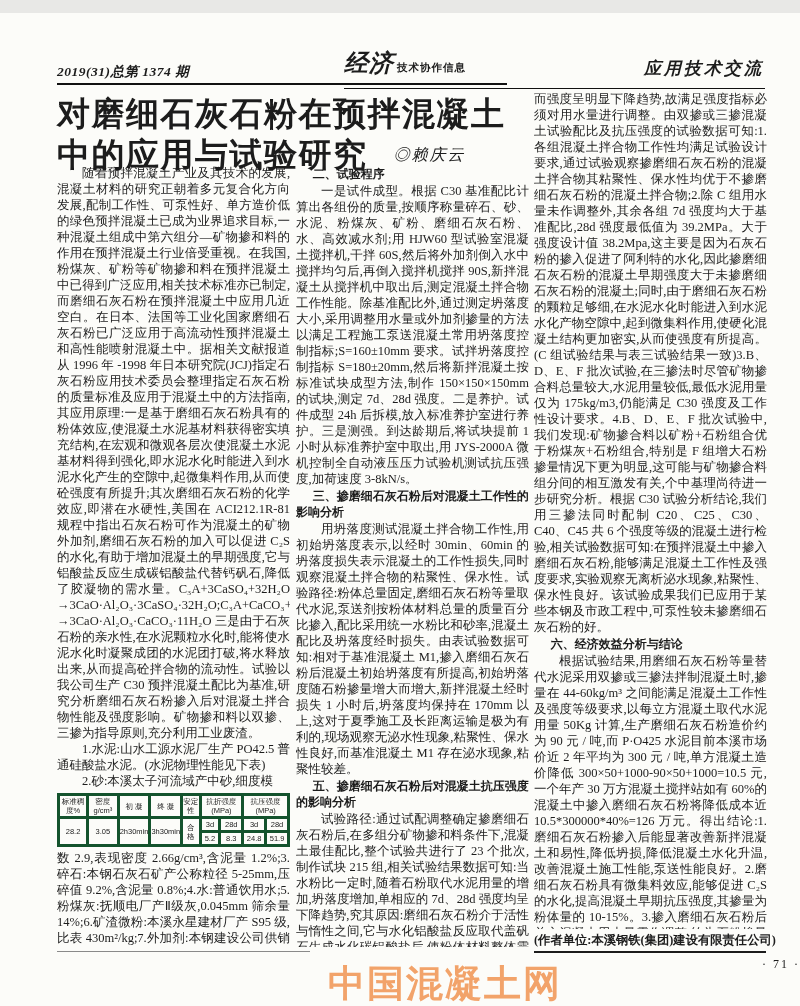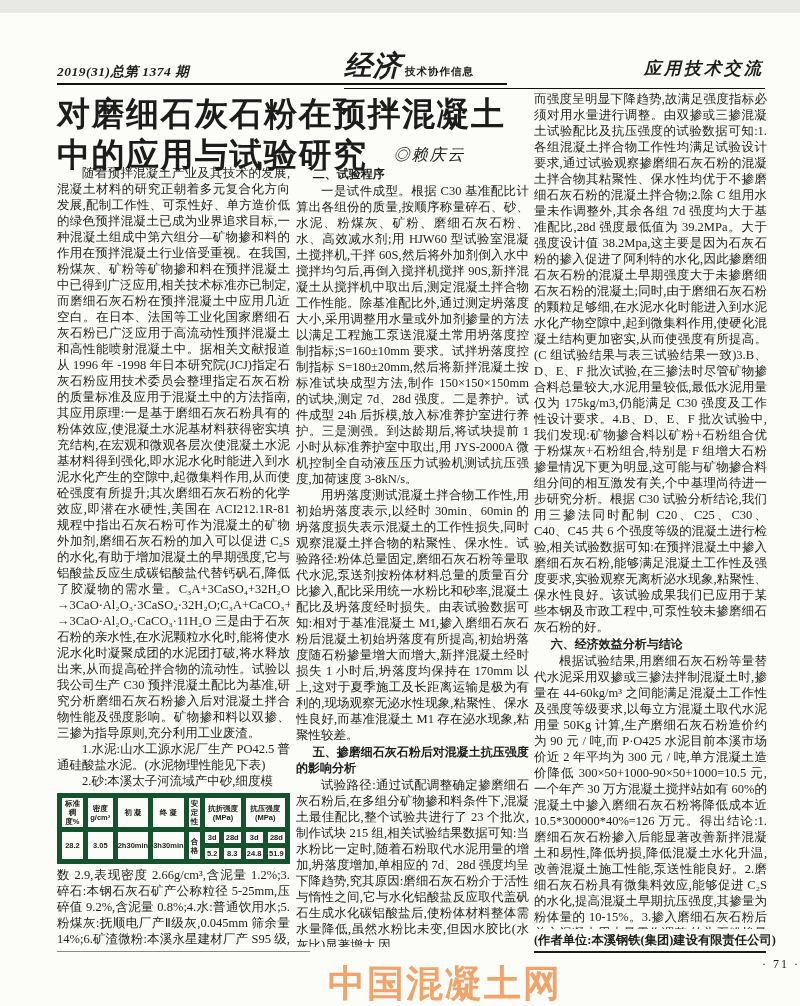--- a/index.html
+++ b/index.html
@@ -8,21 +8,21 @@
     background:#fcfcf9; color:#1c1c1c; overflow:hidden;
     font-family:"Liberation Serif", serif;
   }
   
   .issue {
     position:absolute; left:57px; top:50px;
     font-size:13.5px; font-weight:bold; font-style:italic; letter-spacing:.5px;
   }
   .brand { position:absolute; left:344px; top:34px; white-space:nowrap; }
   .brand-main {
-    font-size:28px; font-weight:900; font-style:italic;
+    font-size:24px; font-weight:900; font-style:italic;
     font-family:"DejaVu Serif", serif; letter-spacing:1px;
   }
   .brand-sub { font-size:10.5px; font-weight:bold; margin-left:3px; letter-spacing:1px; }
   .section-name {
     position:absolute; right:36px; top:44px;
     font-size:17px; font-weight:bold; font-style:italic; letter-spacing:3px;
   }
   .rule-a { position:absolute; left:57px; top:70px; width:450px; height:2px; background:#111; }
   .rule-b { position:absolute; left:344px; top:75px; width:421px; height:1px; background:#111; }
   
@@ -49,21 +49,21 @@
   .sec {
     margin:1px 0; font-size:12px; line-height:16px; font-weight:bold;
     text-indent:1.4em; font-family:"Liberation Sans", sans-serif; text-align:left;
   }
   
   .cement-table {
     width:100%; border-collapse:collapse; margin:4px 0 3px 0;
     font-family:"Liberation Sans", sans-serif;
     font-size:7.5px; line-height:9px; text-align:center; color:#222;
   }
-  .cement-table th, .cement-table td { border:5px solid #14532d; padding:1px 0; font-weight:bold; }
+  .cement-table th, .cement-table td { border:3px solid #14532d; padding:1px 0; font-weight:normal; }
   
   .footer-rule { position:absolute; left:57px; top:938px; width:253px; height:1px; background:#8a8a8a; }
   .page-num { position:absolute; left:0; top:944px; width:800px; text-align:right; font-size:12px; letter-spacing:2px; }
   .affiliation {
     position:absolute; left:534px; top:919px; width:232px;
     font-size:12.3px; font-weight:bold; text-align:center;
     border-bottom:2px solid #1c1c1c; padding-bottom:2px; white-space:nowrap;
   }
   .watermark {
     position:absolute; left:328px; top:946px;
@@ -124,20 +124,21 @@
       </tr>
     </tbody>
       </table>
 
     <p class="para cont">数 2.9,表现密度 2.66g/cm³,含泥量 1.2%;3.碎石:本钢石灰石矿产公称粒径 5-25mm,压碎值 9.2%,含泥量 0.8%;4.水:普通饮用水;5.粉煤灰:抚顺电厂产Ⅱ级灰,0.045mm 筛余量 14%;6.矿渣微粉:本溪永星建材厂产 S95 级,比表 430m²/kg;7.外加剂:本钢建设公司供销分公司产聚羧酸型泵送剂;8.磨细石灰石粉的制备,将 5-25mm 石灰石碎石风干后,用锷式破碎</p>
   </div>
 
   <div class="col col-mid">
     <h3 class="sec">二、试验程序</h3>
     <p class="para">一是试件成型。根据 C30 基准配比计算出各组份的质量,按顺序称量碎石、砂、水泥、粉煤灰、矿粉、磨细石灰石粉、水、高效减水剂;用 HJW60 型试验室混凝土搅拌机,干拌 60S,然后将外加剂倒入水中搅拌均匀后,再倒入搅拌机搅拌 90S,新拌混凝土从搅拌机中取出后,测定混凝土拌合物工作性能。除基准配比外,通过测定坍落度大小,采用调整用水量或外加剂掺量的方法以满足工程施工泵送混凝土常用坍落度控制指标;S=160±10mm 要求。试拌坍落度控制指标 S=180±20mm,然后将新拌混凝土按标准试块成型方法,制作 150×150×150mm 的试块,测定 7d、28d 强度。二是养护。试件成型 24h 后拆模,放入标准养护室进行养护。三是测强。到达龄期后,将试块提前 1 小时从标准养护室中取出,用 JYS-2000A 微机控制全自动液压压力试验机测试抗压强度,加荷速度 3-8kN/s。</p>
+    <h3 class="sec">三、掺磨细石灰石粉后对混凝土工作性的影响分析</h3>
     <p class="para">用坍落度测试混凝土拌合物工作性,用初始坍落度表示,以经时 30min、60min 的坍落度损失表示混凝土的工作性损失,同时观察混凝土拌合物的粘聚性、保水性。试验路径:粉体总量固定,磨细石灰石粉等量取代水泥,泵送剂按粉体材料总量的质量百分比掺入,配比采用统一水粉比和砂率,混凝土配比及坍落度经时损失。由表试验数据可知:相对于基准混凝土 M1,掺入磨细石灰石粉后混凝土初始坍落度有所提高,初始坍落度随石粉掺量增大而增大,新拌混凝土经时损失 1 小时后,坍落度均保持在 170mm 以上,这对于夏季施工及长距离运输是极为有利的,现场观察无泌水性现象,粘聚性、保水性良好,而基准混凝土 M1 存在泌水现象,粘聚性较差。</p>
     <h3 class="sec">五、掺磨细石灰石粉后对混凝土抗压强度的影响分析</h3>
     <p class="para">试验路径:通过试配调整确定掺磨细石灰石粉后,在多组分矿物掺和料条件下,混凝土最佳配比,整个试验共进行了 23 个批次,制作试块 215 组,相关试验结果数据可知:当水粉比一定时,随着石粉取代水泥用量的增加,坍落度增加,单相应的 7d、28d 强度均呈下降趋势,究其原因:磨细石灰石粉介于活性与惰性之间,它与水化铝酸盐反应取代盖矾石生成水化碳铝酸盐后,使粉体材料整体需水量降低,虽然水粉比未变,但因水胶比(水灰比)显著增大,因</p>
   </div>
 
   <div class="col col-right">
     <p class="para cont">而强度呈明显下降趋势,故满足强度指标必须对用水量进行调整。由双掺或三掺混凝土试验配比及抗压强度的试验数据可知:1.各组混凝土拌合物工作性均满足试验设计要求,通过试验观察掺磨细石灰石粉的混凝土拌合物其粘聚性、保水性均优于不掺磨细石灰石粉的混凝土拌合物;2.除 C 组用水量未作调整外,其余各组 7d 强度均大于基准配比,28d 强度最低值为 39.2MPa。大于强度设计值 38.2Mpa,这主要是因为石灰石粉的掺入促进了阿利特的水化,因此掺磨细石灰石粉的混凝土早期强度大于未掺磨细石灰石粉的混凝土;同时,由于磨细石灰石粉的颗粒足够细,在水泥水化时能进入到水泥水化产物空隙中,起到微集料作用,使硬化混凝土结构更加密实,从而使强度有所提高。(C 组试验结果与表三试验结果一致)3.B、D、E、F 批次试验,在三掺法时尽管矿物掺合料总量较大,水泥用量较低,最低水泥用量仅为 175kg/m3,仍能满足 C30 强度及工作性设计要求。4.B、D、E、F 批次试验中,我们发现:矿物掺合料以矿粉+石粉组合优于粉煤灰+石粉组合,特别是 F 组增大石粉掺量情况下更为明显,这可能与矿物掺合料组分间的相互激发有关,个中基理尚待进一步研究分析。根据 C30 试验分析结论,我们用三掺法同时配制 C20、C25、C30、C40、C45 共 6 个强度等级的混凝土进行检验,相关试验数据可知:在预拌混凝土中掺入磨细石灰石粉,能够满足混凝土工作性及强度要求,实验观察无离析泌水现象,粘聚性、保水性良好。该试验成果我们已应用于某些本钢及市政工程中,可泵性较未掺磨细石灰石粉的好。</p>
     <h3 class="sec">六、经济效益分析与结论</h3>
     <p class="para">根据试验结果,用磨细石灰石粉等量替代水泥采用双掺或三掺法拌制混凝土时,掺量在 44-60kg/m³ 之间能满足混凝土工作性及强度等级要求,以每立方混凝土取代水泥用量 50Kg 计算,生产磨细石灰石粉造价约为 90 元 / 吨,而 P·O425 水泥目前本溪市场价近 2 年平均为 300 元 / 吨,单方混凝土造价降低 300×50+1000-90×50+1000=10.5 元,一个年产 30 万方混凝土搅拌站如有 60%的混凝土中掺入磨细石灰石粉将降低成本近 10.5*300000*40%=126 万元。得出结论:1.磨细石灰石粉掺入后能显著改善新拌混凝土和易性,降低坍损,降低混凝土水化升温,改善混凝土施工性能,泵送性能良好。2.磨细石灰石粉具有微集料效应,能够促进 C₂S 的水化,提高混凝土早期抗压强度,其掺量为粉体量的 10-15%。3.掺入磨细石灰石粉后单方混凝土用水量需作调整,约为石粉掺量的 10-15%。4.磨细石灰石粉比表必须大于 500m²/kg 才能起到微集料作用。5.经济效益良好,社会效益显著,有利节能环保,符合国家可持续发展战略要求。</p>
   </div>

